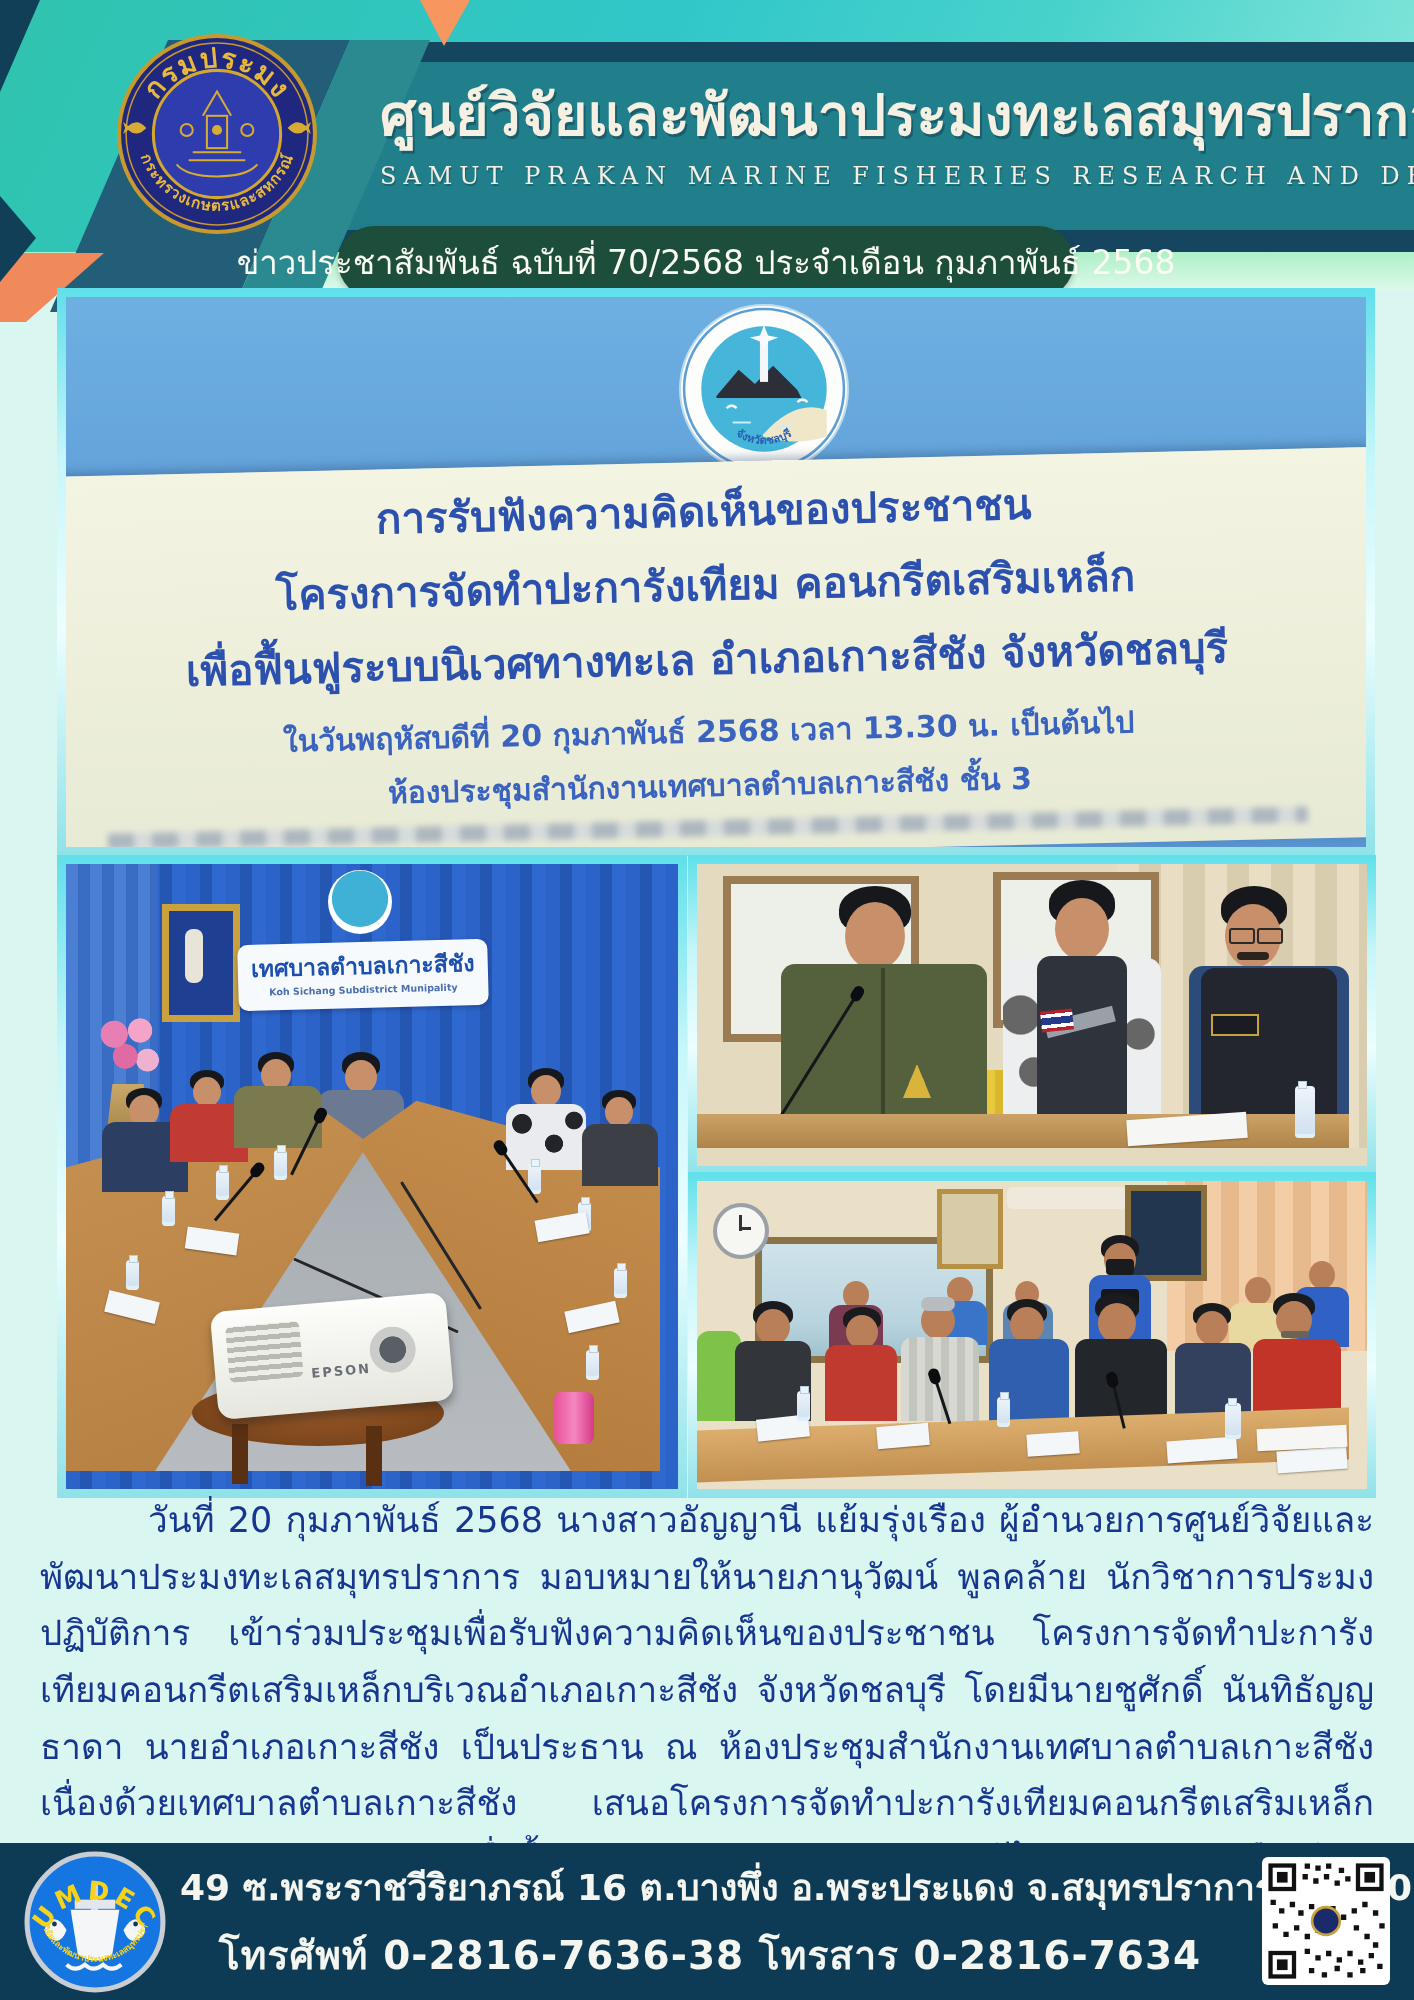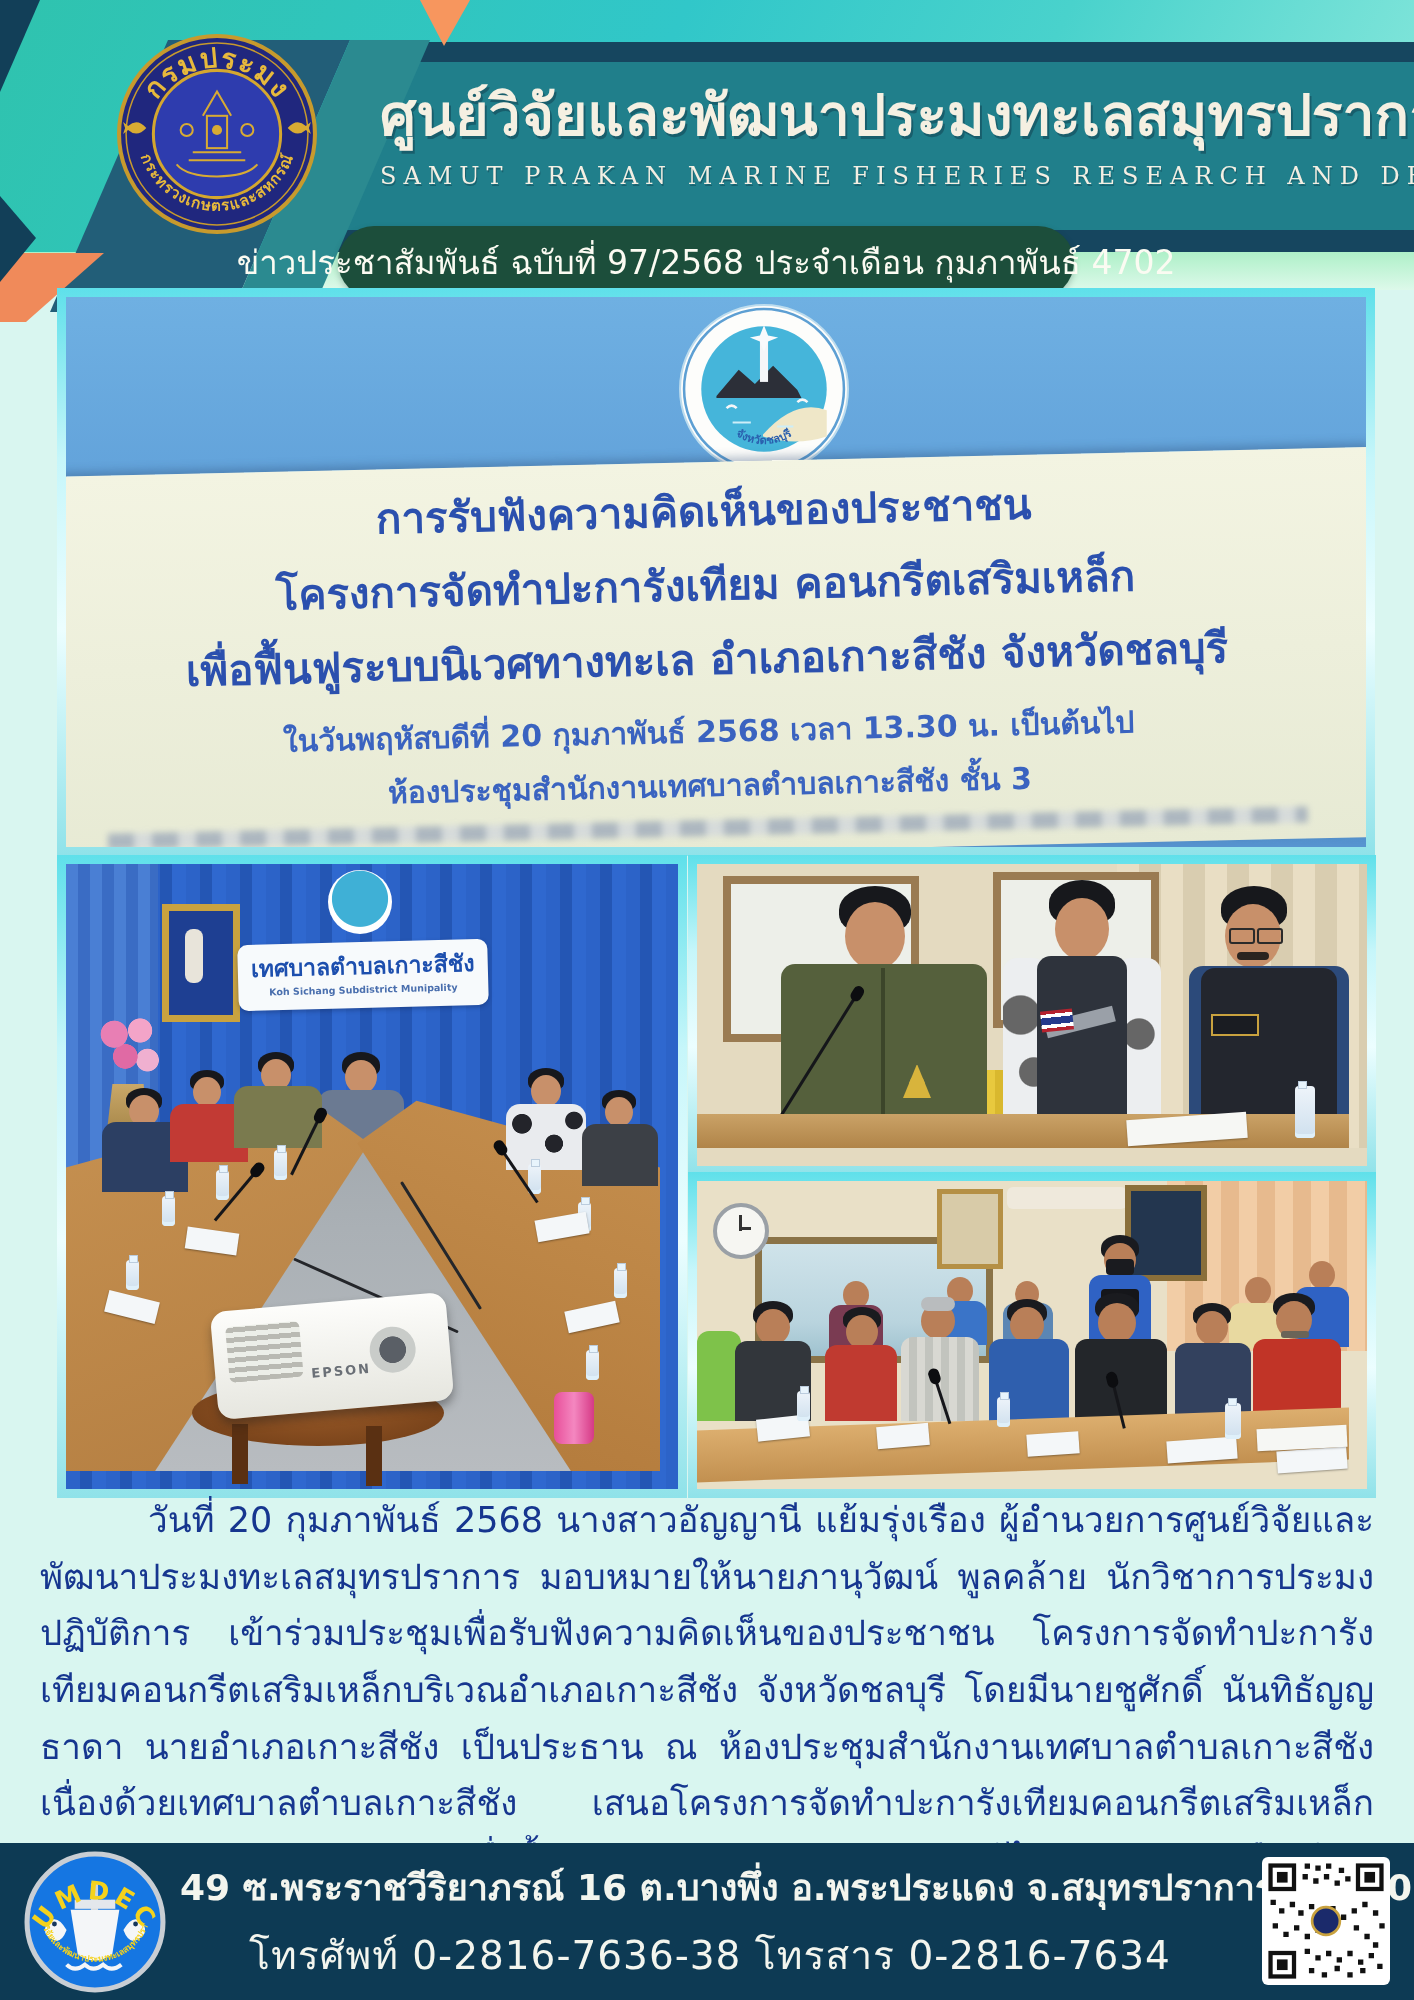--- a/index.html
+++ b/index.html
@@ -136,21 +136,21 @@
   .sit .body{position:absolute;border-radius:12px 12px 0 0;}
 
   
   .article{left:40px;top:1492px;width:1334px;font-size:35px;line-height:1.62;color:#16368f;
        text-align:justify;text-indent:108px;font-weight:500;}
 
   
   .footer{left:0;top:1843px;width:1414px;height:157px;background:#0d3a54;}
   .ftext{left:180px;top:0;width:1060px;text-align:center;color:#f3f5ee;}
   .ftext .l1{margin-top:16px;font-size:36px;font-weight:600;white-space:nowrap;}
-  .ftext .l2{margin-top:8px;font-size:39px;font-weight:400;letter-spacing:1px;white-space:nowrap;}
+  .ftext .l2{margin-top:8px;font-size:39px;font-weight:700;letter-spacing:1px;white-space:nowrap;}
   .qrbox{left:1262px;top:14px;width:128px;height:128px;background:#fff;border-radius:6px;}
 </style>
 </head>
 <body>
 
 <div class="page">
 
   <div class="a sky"></div>
   <div class="a mintband"></div>
   <div class="a navyband"></div>
@@ -191,21 +191,21 @@
     <text font-size="15" font-weight="bold" fill="#e7b93c" letter-spacing="1">
       <textPath href="#dofBot" startOffset="50%" text-anchor="middle">กระทรวงเกษตรและสหกรณ์</textPath>
     </text>
     <g fill="#d8ab33">
       <path d="M12,92 q9,-8 18,2 q-9,10 -18,2 l-5,4 2,-6 -2,-6 z"></path>
       <path d="M188,92 q-9,-8 -18,2 q9,10 18,2 l5,4 -2,-6 2,-6 z"></path>
     </g>
   </svg>
 
   <div class="a pill">
-    <span>ข่าวประชาสัมพันธ์ ฉบับที่ 97/2568  ประจำเดือน กุมภาพันธ์ 4702</span>
+    <span>ข่าวประชาสัมพันธ์ ฉบับที่ 70/2568  ประจำเดือน กุมภาพันธ์ 2568</span>
   </div>
 
   <div class="a frame signphoto">
     <div class="ph">
       <div class="a sign-bg" style="left:0;top:0"></div>
 
       <svg class="a" style="left:612px;top:6px" width="172" height="172" viewBox="0 0 170 170">
         <defs>
             <path id="chonArc" d="M 44,118 A 50,50 0 0 0 126,118"></path>
           </defs>

